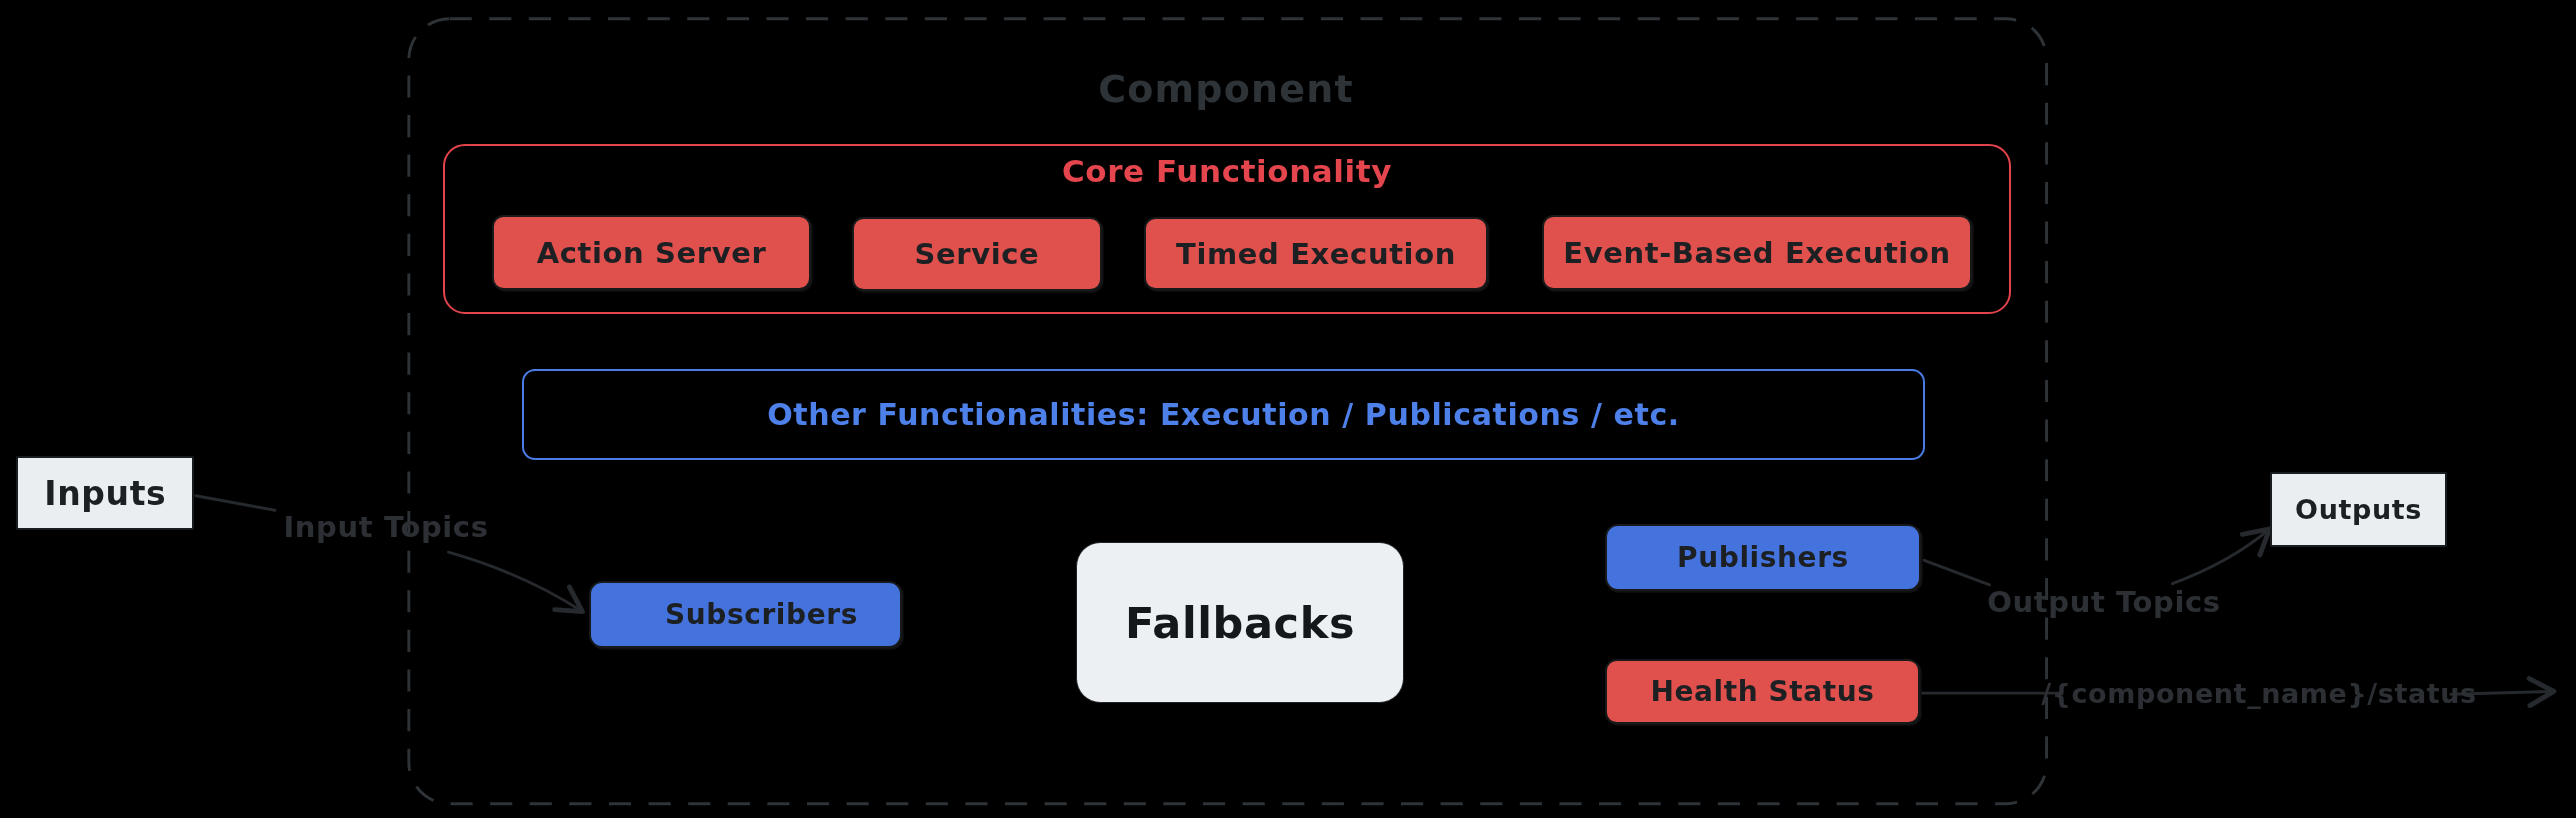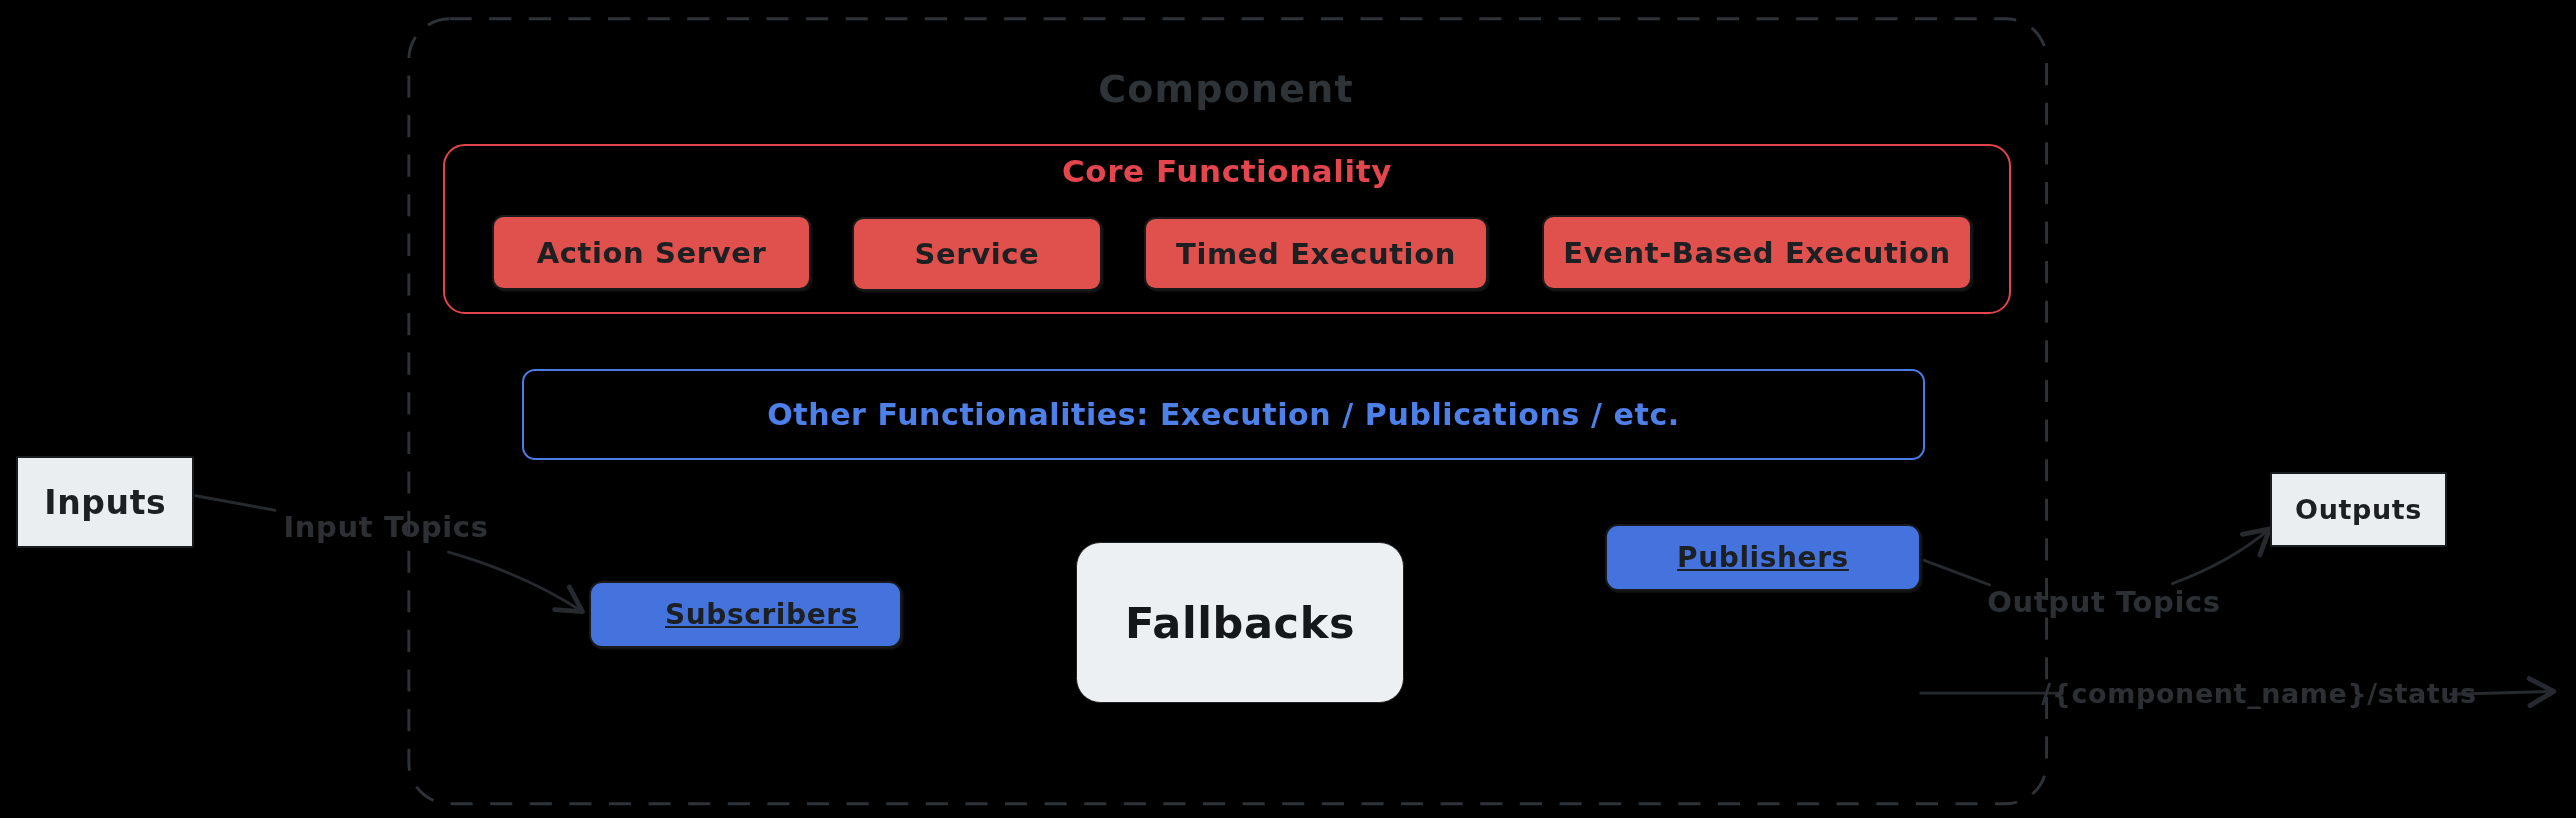--- a/index.html
+++ b/index.html
@@ -42,32 +42,31 @@
   
   .red-box{
     background:#e0504d;border:2.9px solid #17191a;border-radius:11.6px;
     color:#1d2023;font-weight:bold;letter-spacing:0.6px;
     box-shadow:1.7px 1.7px 0 #111;
   }
   .blue-box{
     background:#4573de;border:2.3px solid #17191a;border-radius:13px;
     color:#1d2023;font-weight:bold;letter-spacing:0.6px;
     box-shadow:1.7px 1.7px 0 #111;
-    text-decoration:underline;
   }
   .white-box{
     background:#ebeef0;border:2.9px solid #1a1d20;border-radius:1.7px;
     color:#1d2023;font-weight:bold;letter-spacing:0.6px;
   }
   .action-server{left:492px;top:215px;width:319px;height:75px;font-size:29px;}
   .service{left:852px;top:217px;width:250px;height:74px;font-size:29px;}
   .timed-execution{left:1144px;top:217px;width:344px;height:73px;font-size:29px;}
   .event-based{left:1542px;top:215px;width:430px;height:75px;font-size:29px;}
 
-  .inputs{left:16.3px;top:456px;width:178px;height:92px;font-size:33px;}
+  .inputs{left:16.3px;top:456px;width:178px;height:74px;font-size:33px;}
   .outputs{left:2270px;top:472px;width:177px;height:75px;font-size:27px;}
 
   .subscribers{left:589px;top:581px;width:313px;height:67px;font-size:28px;padding-left:32px;}
   .publishers{left:1605px;top:524px;width:316px;height:67px;font-size:28px;}
   .health-status{left:1605px;top:659px;width:315px;height:65px;font-size:28px;}
 
   .fallbacks{
     left:1076px;top:542px;width:328px;height:161px;
     background:#edf0f2;border:1.7px solid #202326;border-radius:24.5px;
     color:#15181b;font-weight:bold;font-size:43px;letter-spacing:0.6px;
@@ -128,19 +127,22 @@
 
   <div class="abs center blue-box subscribers">
     <span>Subscribers</span>
   </div>
   <div class="abs center blue-box publishers">
     <span>Publishers</span>
   </div>
   <div class="abs center fallbacks">
     <span>Fallbacks</span>
   </div>
+  <div class="abs center red-box health-status">
+    <span>Health Status</span>
+  </div>
 
   <div class="abs center topic-label input-topics">Input Topics</div>
   <div class="abs center topic-label output-topics">Output Topics</div>
   <div class="abs center topic-label status-topic">/{component_name}/status</div>
 
 </div>
 
 
 </body></html>

